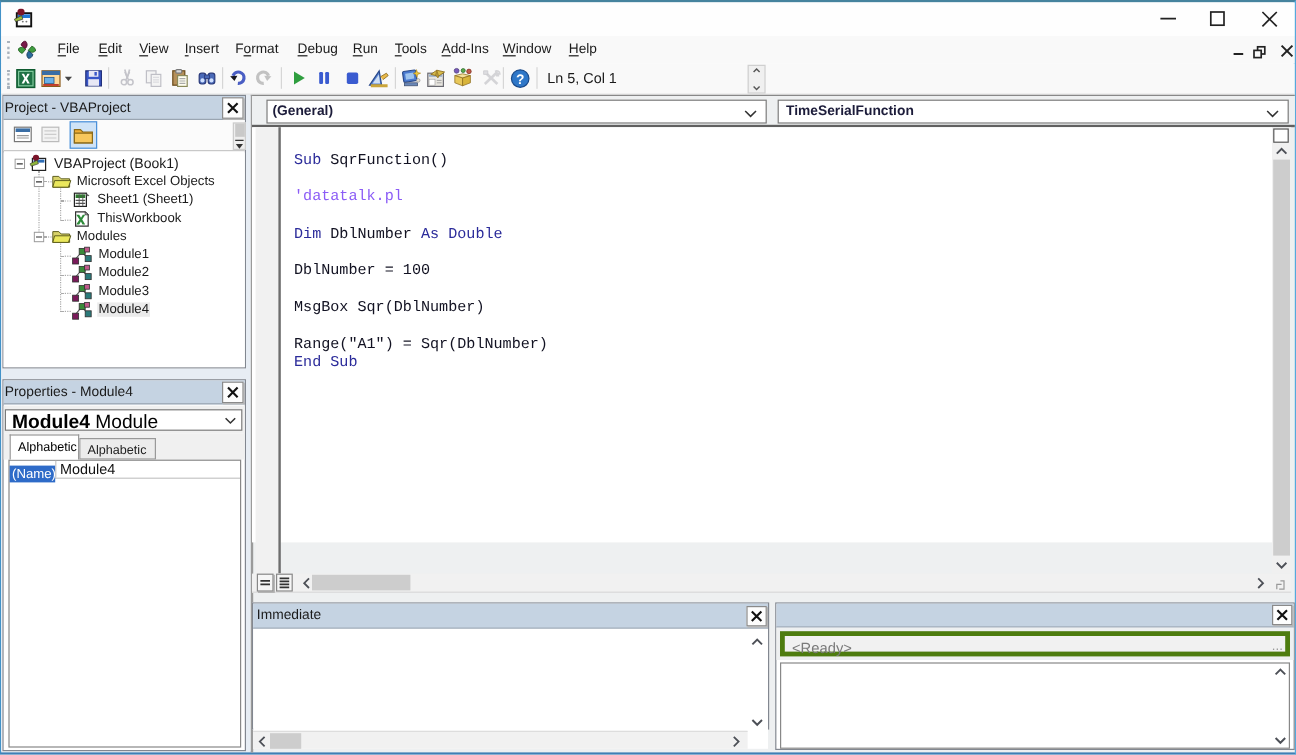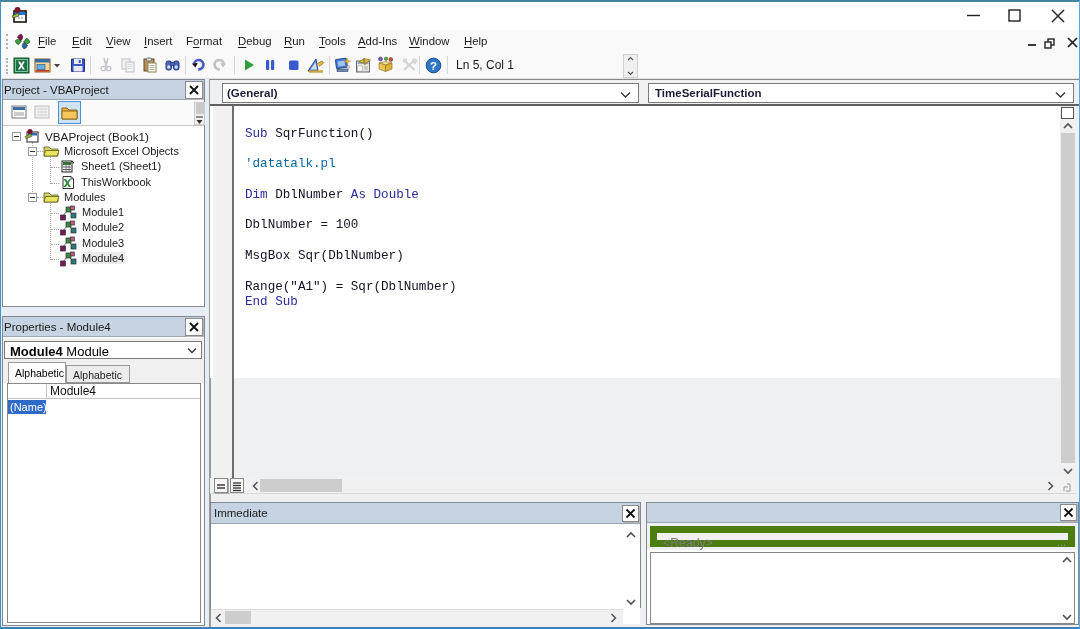--- a/index.html
+++ b/index.html
@@ -4,38 +4,38 @@
 <style>
   * { margin:0; padding:0; box-sizing:border-box; }
   html,body { width:1080px; height:629px; overflow:hidden; }
   body { font-family:"Liberation Sans", sans-serif; position:relative; background:#fff; }
   .abs { position:absolute; }
   
   #frame { left:0; top:0; width:1080px; height:629px; border-left:1px solid #4292c8; border-right:2px solid #55a9dc; border-top:2px solid #45839e; border-bottom:3px solid #3f7fb5; }
   #titlebar { left:1px; top:2px; width:1078px; height:28px; background:#fefefe; }
   #title { left:31px; top:8px; font-size:11.4px; color:#1a1a1a; white-space:nowrap; }
   #menubar { left:1px; top:30px; width:1078px; height:23px; background:#f9f9f9; }
-  .menuitem { top:5px; font-size:11.4px; color:#1b1b1b; white-space:nowrap; }
+  .menuitem { top:5px; font-size:11.4px; color:#1b1b1b; white-space:nowrap;margin-left:10px; }
   .menuitem u { text-decoration-thickness:1px; text-underline-offset:2px; }
   #toolbar { left:1px; top:53px; width:1078px; height:26px; background:#f9f9f9; border-bottom:1px solid #e2e2e2; }
   .grip { width:3px; border-left:2px dotted #a8b2bc; }
   .tsep { width:1px; background:#d6d6d6; top:3px; height:18px; }
   
   #dock { left:1px; top:79px; width:208px; height:548px; background:#e7edf4; }
   .panel { background:#fff; border:1px solid #828790; }
   .phead { background:#c5d3e2; border-bottom:1px solid #9aa5b1; }
   .phead .txt { font-size:11.5px; color:#1a1a1a; }
   .xbtn { background:#fdfdfd; border:1px solid #8a8a8a; box-shadow:1px 1px 0 #b5b5b5; text-align:center; color:#111; }
   
   #mdi { left:209px; top:79px; width:870px; height:548px; background:#eef0f1; border-left:2px solid #9a9a9a; border-top:1px solid #888; }
   .combo { background:#fff; border:1px solid #7a7a7a; }
   .combo .ct { font-size:11.5px; font-weight:bold; color:#1c1c3a; }
   #code { font-family:"Liberation Mono", monospace; font-size:12.6px; line-height:15.32px; white-space:pre; color:#121222; }
   .kw { color:#2b2b9a; }
-  .cm { color:#0369a1; }
+  .cm { color:#8b5cf6; }
   .sb-thumb { background:#cdcdcd; }
   .gridhead { font-size:12px; color:#111; }
 </style>
 </head>
 <body>
 <svg width="0" height="0" style="position:absolute">
   <defs>
     <g id="modicon">
       <path d="M2 12 L8 5 M8 5 L13 10 M8 5 L12 3" stroke="#555" stroke-width="0.9" fill="none"></path>
       <rect x="0.5" y="10" width="5" height="5" fill="#7a1a5a" stroke="#333" stroke-width="0.7"></rect>
@@ -373,35 +373,35 @@
     <div class="abs txt" style="left:1px;top:4px">Properties - Module4</div>
   </div>
   <div class="abs xbtn" style="left:182px;top:1px;width:18px;height:18px">
     <svg width="16" height="16" viewBox="0 0 16 16">
         <path d="M4 4 L12 12 M12 4 L4 12" stroke="#111" stroke-width="1.8"></path>
       </svg>
   </div>
 
   <div class="abs" style="left:0;top:21px;width:201px;height:23px;background:#f0f0f0">
     <div class="abs combo" style="left:1px;top:3px;width:198px;height:18px">
-      <div class="abs" style="left:5px;top:2px;font-size:13px"><b>Module4</b> Module</div>
+      <div class="abs" style="left:5px;top:2px;font-size:16px"><b>Module4</b> Module</div>
       <svg class="abs" style="right:4px;top:5px" width="10" height="8" viewBox="0 0 10 8">
           <path d="M1 1.5 L5 5.5 L9 1.5" fill="none" stroke="#333" stroke-width="1.3"></path>
         </svg>
     </div>
   </div>
 
   <div class="abs" style="left:0;top:44px;width:201px;height:22px;background:#f0f0f0">
     <div class="abs" style="left:5px;top:1px;width:58px;height:21px;background:#fff;border:1px solid #999;border-bottom:none;z-index:2;font-size:10.5px;padding:4px 0 0 6px">Alphabetic</div>
     <div class="abs" style="left:63px;top:4px;width:64px;height:18px;background:#ececec;border:1px solid #999;font-size:10.5px;padding:3px 0 0 6px;color:#222">Alphabetic</div>
   </div>
 
   <div class="abs" style="left:4px;top:66px;width:194px;height:240px;background:#fff;border:1px solid #888">
     <div class="abs" style="left:0;top:0;width:192px;height:15px;border-bottom:1px solid #c5c5c5">
-      <div class="abs" style="left:0;top:16px;width:38px;height:14px;background:#2e6bc8;color:#fff;font-size:11px;padding:1px 0 0 2px">(Name)</div>
+      <div class="abs" style="left:0;top:4px;width:38px;height:14px;background:#2e6bc8;color:#fff;font-size:11px;padding:1px 0 0 2px">(Name)</div>
       <div class="abs" style="left:38px;top:0;width:1px;height:14px;background:#c5c5c5"></div>
       <div class="abs" style="left:42px;top:0;font-size:12px;color:#111">Module4</div>
     </div>
   </div>
 </div>
 
 <div id="mdi" class="abs"></div>
 
 <div class="abs" style="left:210px;top:80px;width:869px;height:26px;background:#eef0f1;border-bottom:2px solid #606060">
   <div class="abs combo" style="left:12px;top:3px;width:417px;height:20px">
@@ -411,21 +411,21 @@
       </svg>
   </div>
   <div class="abs combo" style="left:438px;top:3px;width:426px;height:20px">
     <div class="abs ct" style="left:6px;top:3px">TimeSerialFunction</div>
     <svg class="abs" style="right:7px;top:7px" width="11" height="8" viewBox="0 0 11 8">
         <path d="M1 1.5 L5.5 6 L10 1.5" fill="none" stroke="#333" stroke-width="1.3"></path>
       </svg>
   </div>
 </div>
 
-<div class="abs" style="left:210px;top:106px;width:850px;height:272px;background:#fff">
+<div class="abs" style="left:210px;top:106px;width:850px;height:346px;background:#fff">
   <div class="abs" style="left:3px;top:0;width:21px;height:372px;background:#f1f1f1;border-right:2px solid #6e6e6e"></div>
   <div id="code" class="abs" style="left:35px;top:20.5px"><span class="kw">Sub</span> SqrFunction()
 
 <span class="cm">'datatalk.pl</span>
 
 <span class="kw">Dim</span> DblNumber <span class="kw">As</span> <span class="kw">Double</span>
 
 DblNumber = 100
 
 MsgBox Sqr(DblNumber)
@@ -508,21 +508,21 @@
   <div class="abs phead" style="left:0;top:0;width:431px;height:20px">
     <div class="abs txt" style="left:7px;top:21px;font-weight:bold">Locals</div>
   </div>
   <div class="abs xbtn" style="left:413px;top:1px;width:17px;height:17px">
     <svg width="15" height="15" viewBox="0 0 15 15">
         <path d="M3.5 3.5 L11.5 11.5 M11.5 3.5 L3.5 11.5" stroke="#111" stroke-width="1.8"></path>
       </svg>
   </div>
 
   <div class="abs" style="left:0;top:20px;width:431px;height:27px;background:#eef0f1">
-    <div class="abs" style="left:3px;top:3px;width:425px;height:21px;background:#f1f1f1;border:7px solid #4d7c0f">
+    <div class="abs" style="left:3px;top:3px;width:425px;height:21px;background:#f1f1f1;border:4px solid #4d7c0f">
       <div class="abs" style="left:6px;top:3px;font-size:12.3px;color:#7a7a7a">&lt;Ready&gt;</div>
       <div class="abs" style="right:2px;top:3px;font-size:11px;color:#999">...</div>
     </div>
   </div>
 
   <div class="abs" style="left:3px;top:49px;width:425px;height:72px;background:#fff;border:1px solid #888">
     <svg class="abs" style="left:410px;top:2px" width="12" height="11" viewBox="0 0 12 11">
         <path d="M2 7 L6 3 L10 7" fill="none" stroke="#4d5057" stroke-width="1.6"></path>
       </svg>
     <svg class="abs" style="left:410px;top:58px" width="12" height="11" viewBox="0 0 12 11">

